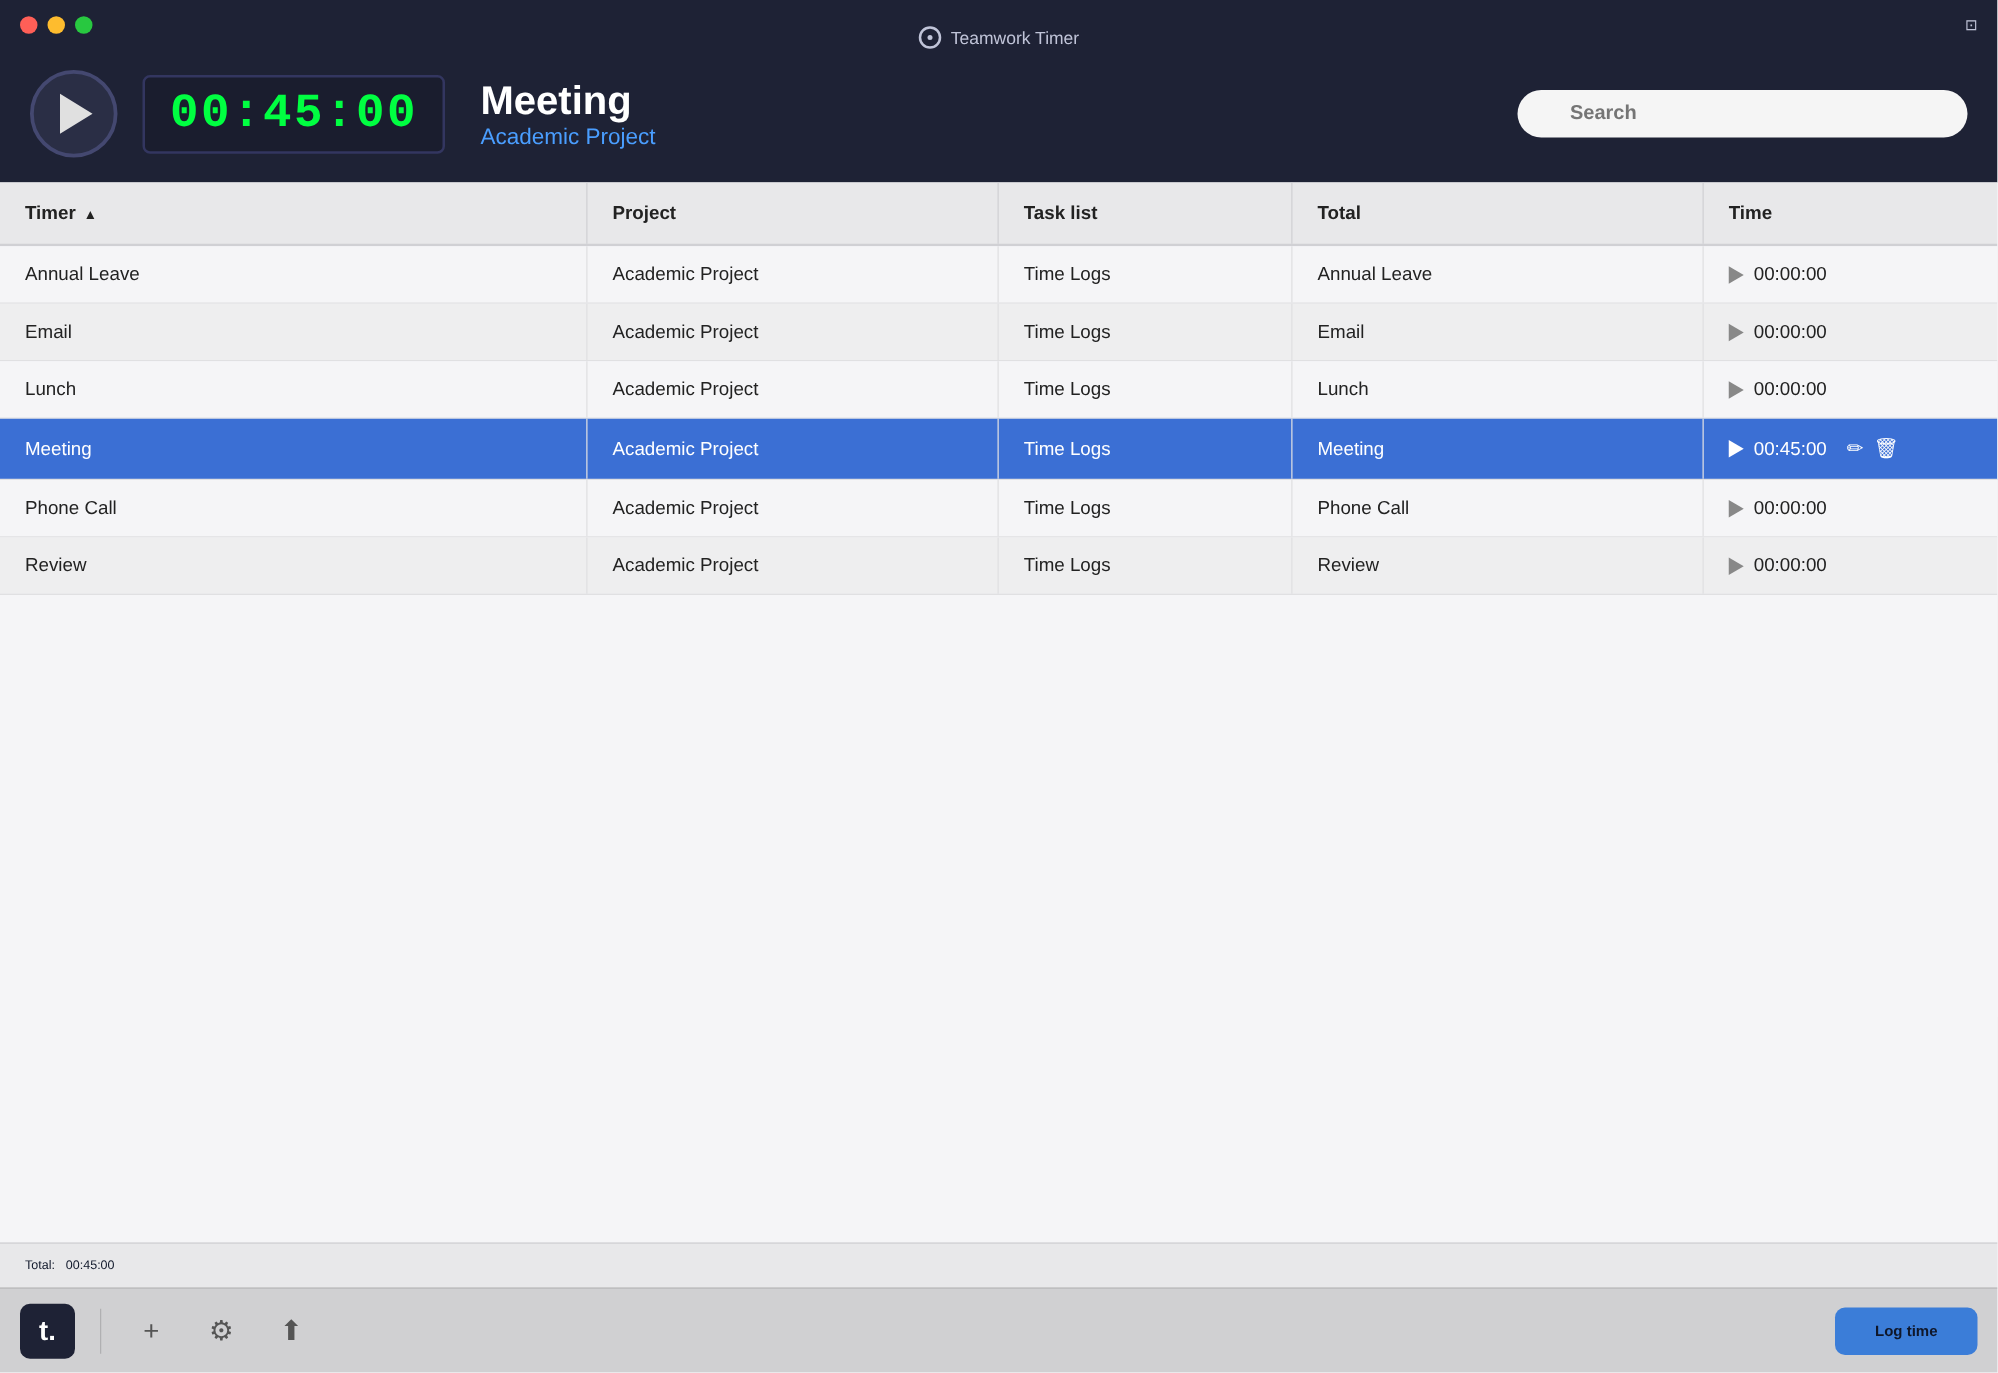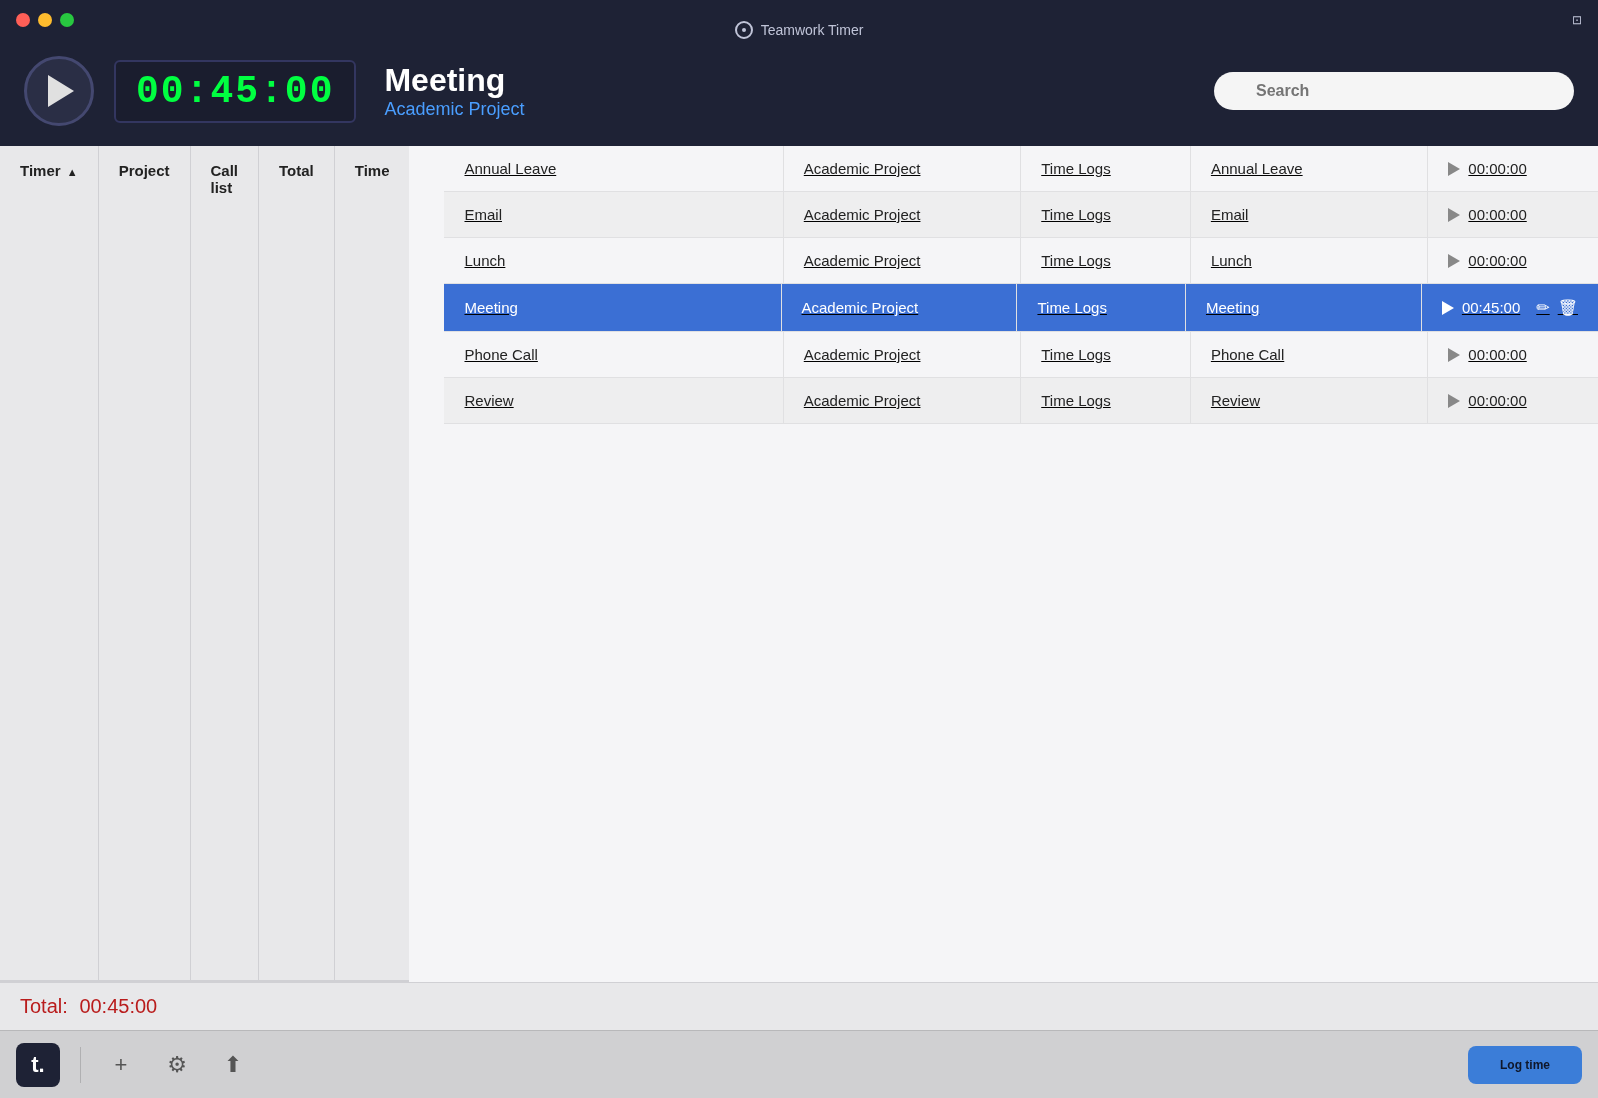--- a/index.html
+++ b/index.html
@@ -150,22 +150,21 @@
       color: #999;
       font-size: 16px;
     }
 
     
     .table-container {
       flex: 1;
       background: #f5f5f7;
       overflow: auto;
       display: flex;
-      flex-direction: row;
-      gap: 35px;
+      flex-direction: column;
     }
     .table-header {
       display: grid;
       grid-template-columns: 1fr 0.7fr 0.5fr 0.7fr 0.5fr;
       background: #e8e8ea;
       border-bottom: 2px solid #d0d0d4;
       padding: 0;
       flex-shrink: 0;
     }
     .th {
@@ -177,21 +176,20 @@
     }
     .th:last-child { border-right: none; }
     .table-body {
       flex: 1;
     }
     .table-row {
       display: grid;
       grid-template-columns: 1fr 0.7fr 0.5fr 0.7fr 0.5fr;
       border-bottom: 1px solid #e0e0e2;
       background: #f5f5f7;
-      text-decoration: underline;
     }
     .table-row:nth-child(even) {
       background: #eeeeef;
     }
     .table-row.selected {
       background: #3b6fd4;
     }
     .td {
       padding: 14px 20px;
       font-size: 15px;
@@ -229,22 +227,22 @@
       cursor: pointer;
       font-size: 16px;
       color: #ffffff;
     }
 
     
     .footer-total {
       background: #e8e8ea;
       border-top: 1px solid #d0d0d4;
       padding: 12px 20px;
-      font-size: 20px;
-      color: #b91c1c;
+      font-size: 10px;
+      color: #0f172a;
       flex-shrink: 0;
     }
 
     
     .bottom-toolbar {
       background: #d0d0d2;
       border-top: 1px solid #b8b8ba;
       height: 68px;
       display: flex;
       align-items: center;
@@ -333,21 +331,21 @@
   </div>
 </div>
 
 <div class="table-container">
   <div class="table-header">
     <div class="th">
       <span>Timer</span>
       <span class="sort-arrow">▲</span>
     </div>
     <div class="th">Project</div>
-    <div class="th">Call list</div>
+    <div class="th">Task list</div>
     <div class="th">Total</div>
     <div class="th">Time</div>
   </div>
   <div class="table-body">
 
     <div class="table-row">
       <div class="td">Annual Leave</div>
       <div class="td">Academic Project</div>
       <div class="td">Time Logs</div>
       <div class="td">Annual Leave</div>

